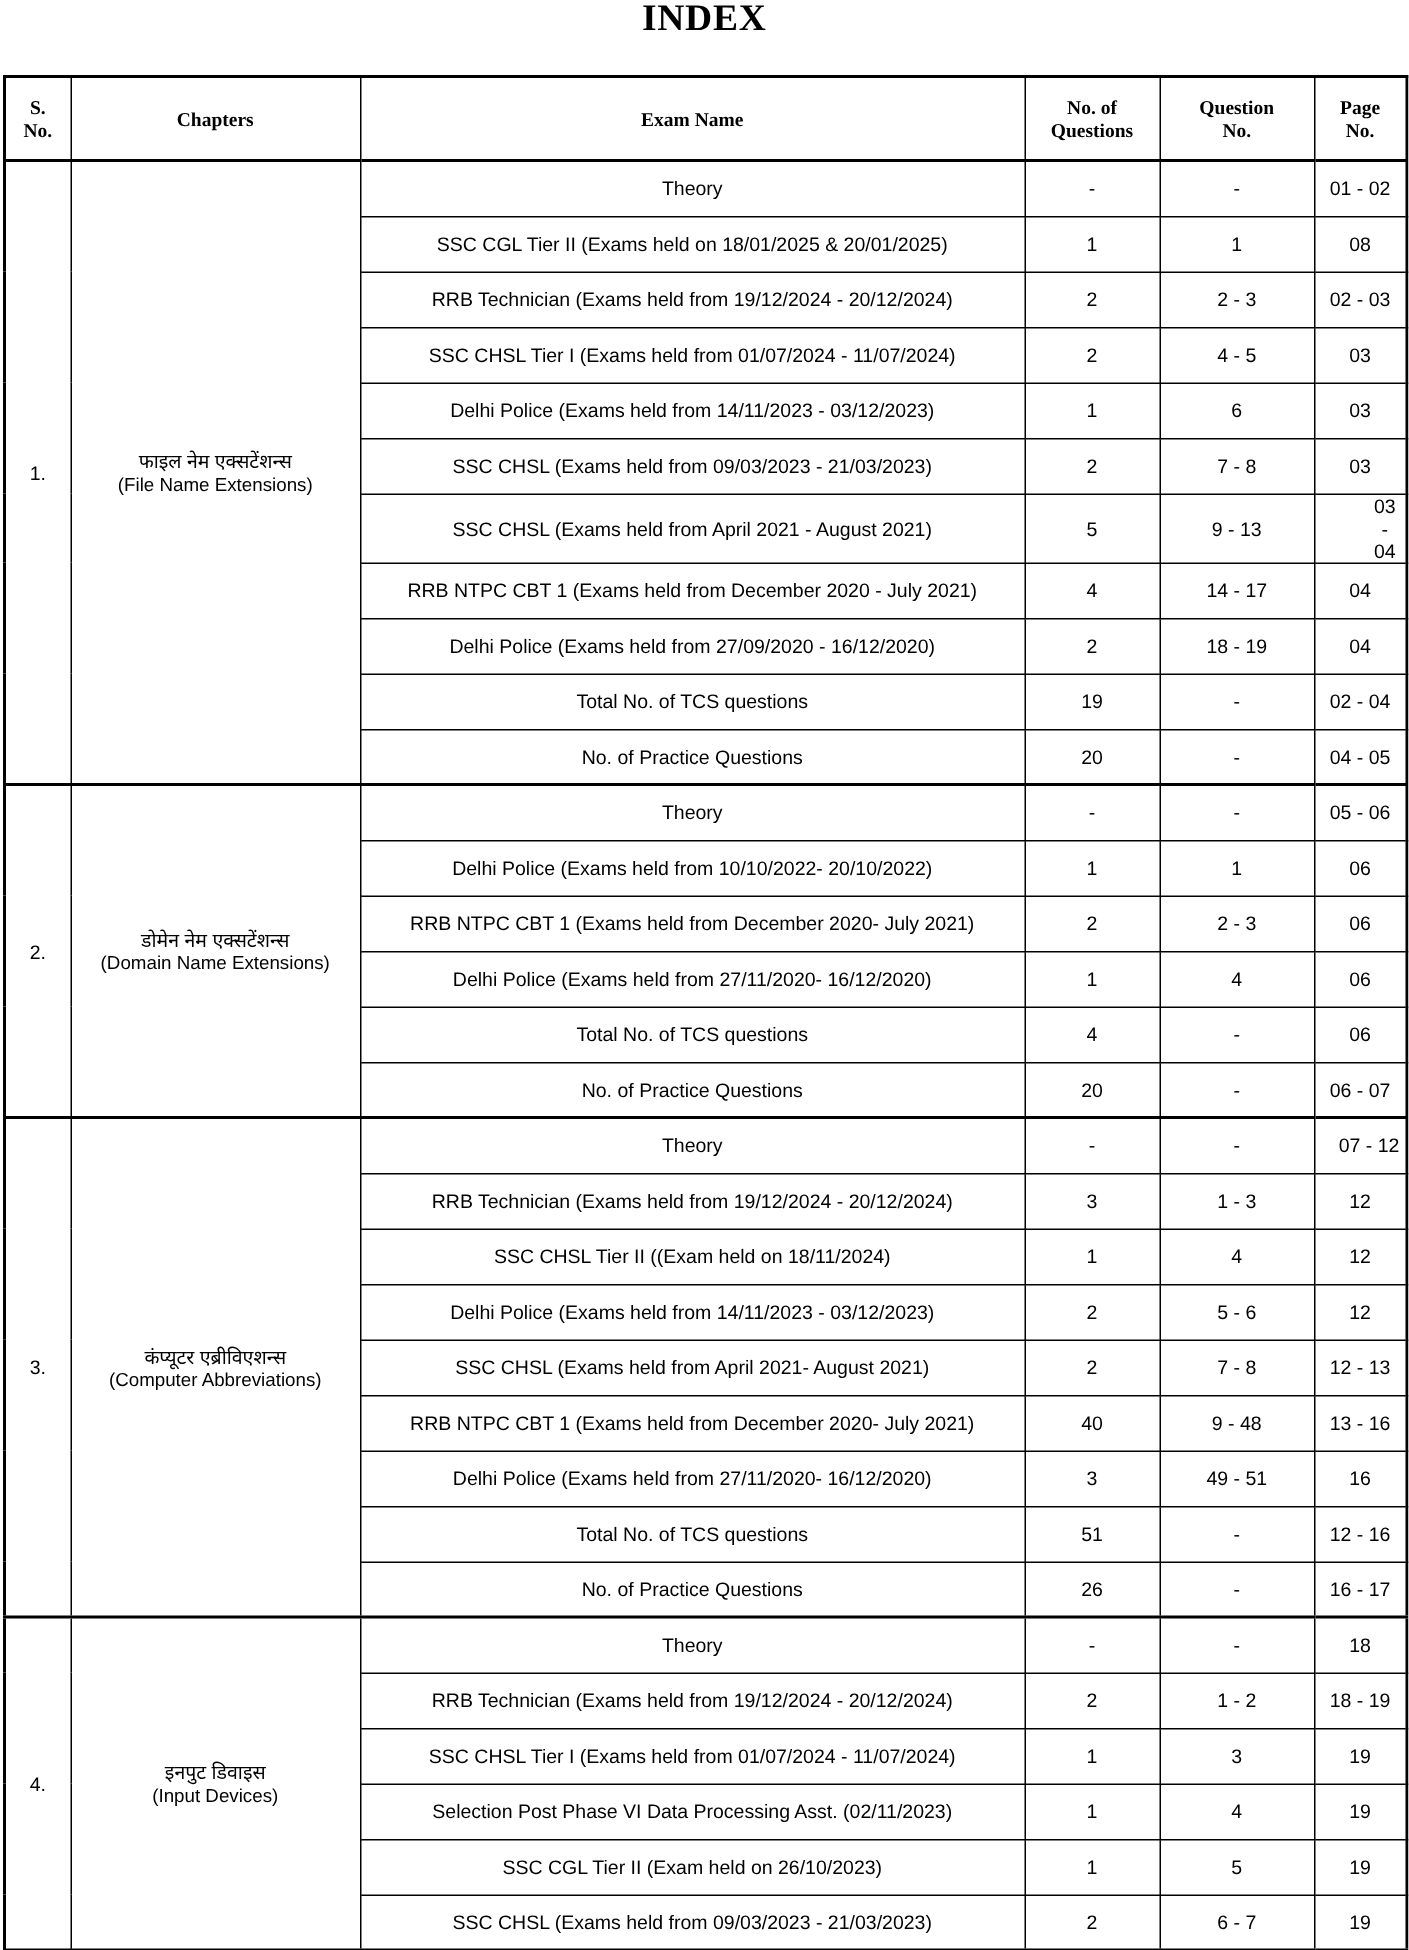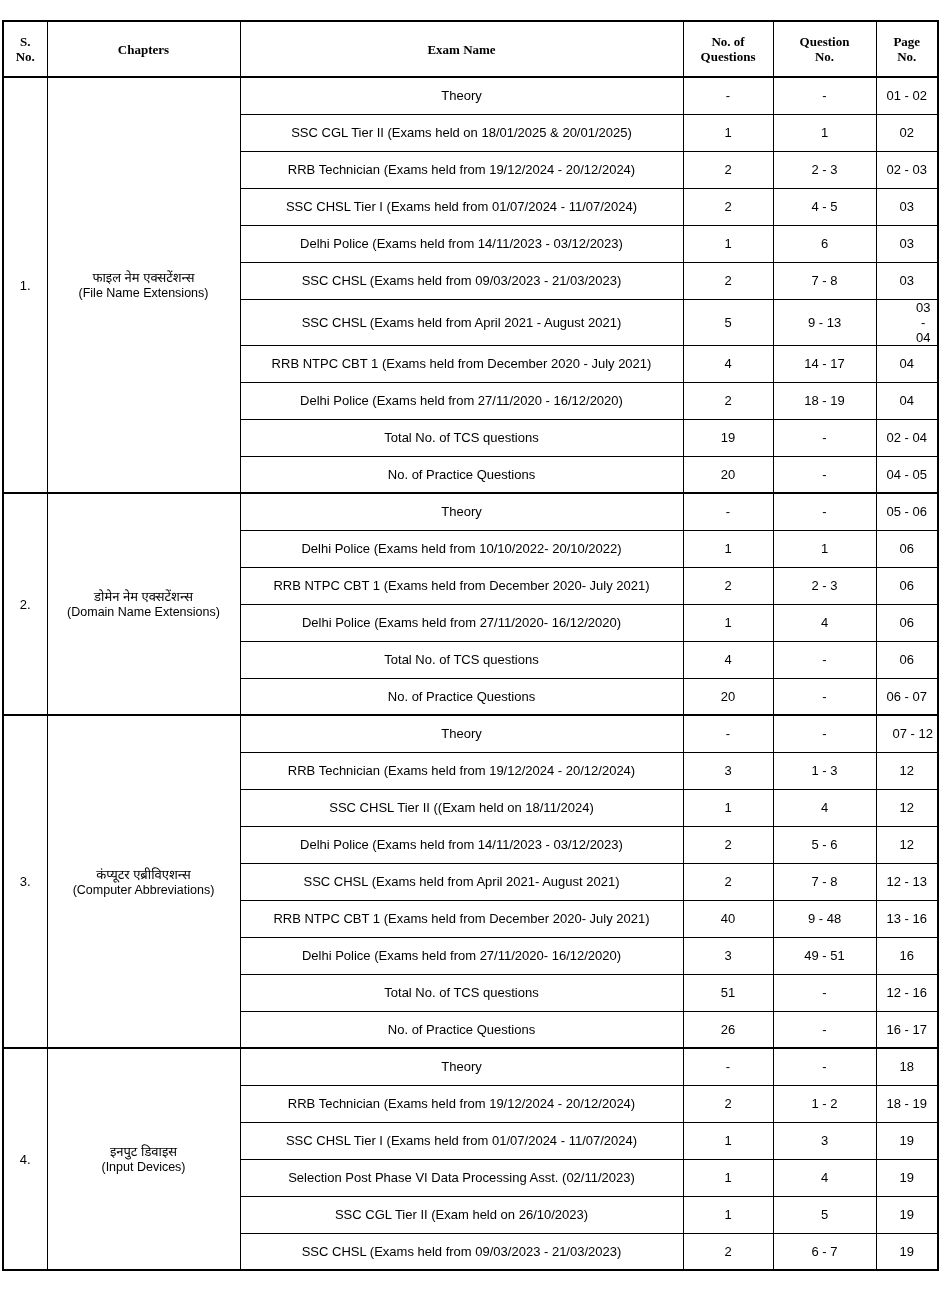--- a/index.html
+++ b/index.html
@@ -113,20 +113,21 @@
 
   
   tr.group-end > td { border-bottom-width: 2.4px; }
   tr.group-start > td { border-top-width: 2.4px; }
 </style>
 </head>
 <body>
 
 <div class="page">
 
+  <div class="index-title">INDEX</div>
 
   <div class="table-wrap">
     <table class="index-table">
       <colgroup>
         <col class="c-sno">
         <col class="c-chap">
         <col class="c-exam">
         <col class="c-noq">
         <col class="c-qno">
         <col class="c-page">
@@ -150,21 +151,21 @@
             </td>
             <td class="exam" style="height: 37px;">Theory</td>
             <td class="num" style="height: 37px;">-</td>
             <td class="num" style="height: 37px;">-</td>
             <td class="num" style="height: 37px; margin-left: 16px;">01 - 02</td>
           </tr>
           <tr>
             <td class="exam" style="height: 37px;">SSC CGL Tier II (Exams held on 18/01/2025 &amp; 20/01/2025)</td>
             <td class="num" style="height: 37px;">1</td>
             <td class="num" style="height: 37px;">1</td>
-            <td class="num" style="height: 37px;">02</td>
+            <td class="num" style="height: 37px;">08</td>
           </tr>
           <tr>
             <td class="exam" style="height: 37px;">RRB Technician (Exams held from 19/12/2024 - 20/12/2024)</td>
             <td class="num" style="height: 37px;">2</td>
             <td class="num" style="height: 37px;">2 - 3</td>
             <td class="num" style="height: 37px;">02 - 03</td>
           </tr>
           <tr>
             <td class="exam" style="height: 37px;">SSC CHSL Tier I (Exams held from 01/07/2024 - 11/07/2024)</td>
             <td class="num" style="height: 37px;">2</td>
@@ -189,21 +190,21 @@
             <td class="num" style="height: 37px;">9 - 13</td>
             <td class="num" style="height: 37px; padding-left: 37px;">03 - 04</td>
           </tr>
           <tr>
             <td class="exam" style="height: 37px;">RRB NTPC CBT 1 (Exams held from December 2020 - July 2021)</td>
             <td class="num" style="height: 37px;">4</td>
             <td class="num" style="height: 37px;">14 - 17</td>
             <td class="num" style="height: 37px;">04</td>
           </tr>
           <tr>
-            <td class="exam" style="height: 37px;">Delhi Police (Exams held from 27/11/2020 - 16/12/2020)</td>
+            <td class="exam" style="height: 37px;">Delhi Police (Exams held from 27/09/2020 - 16/12/2020)</td>
             <td class="num" style="height: 37px;">2</td>
             <td class="num" style="height: 37px;">18 - 19</td>
             <td class="num" style="height: 37px;">04</td>
           </tr>
           <tr class="row-total">
             <td class="exam" style="height: 37px;">Total No. of TCS questions</td>
             <td class="num" style="height: 37px;">19</td>
             <td class="num" style="height: 37px;">-</td>
             <td class="num" style="height: 37px;">02 - 04</td>
           </tr>

